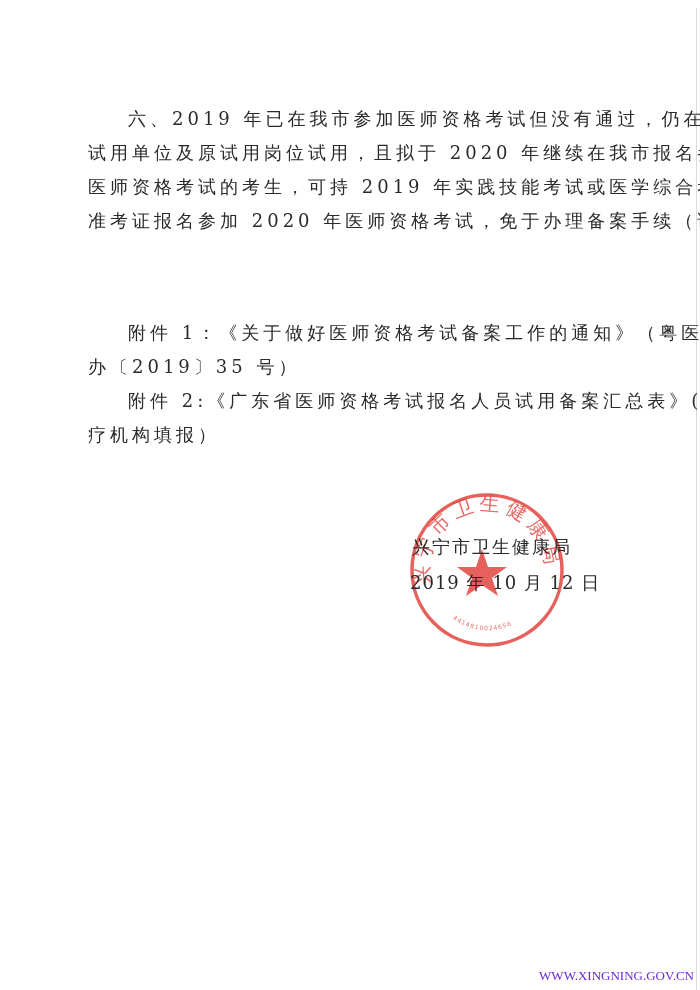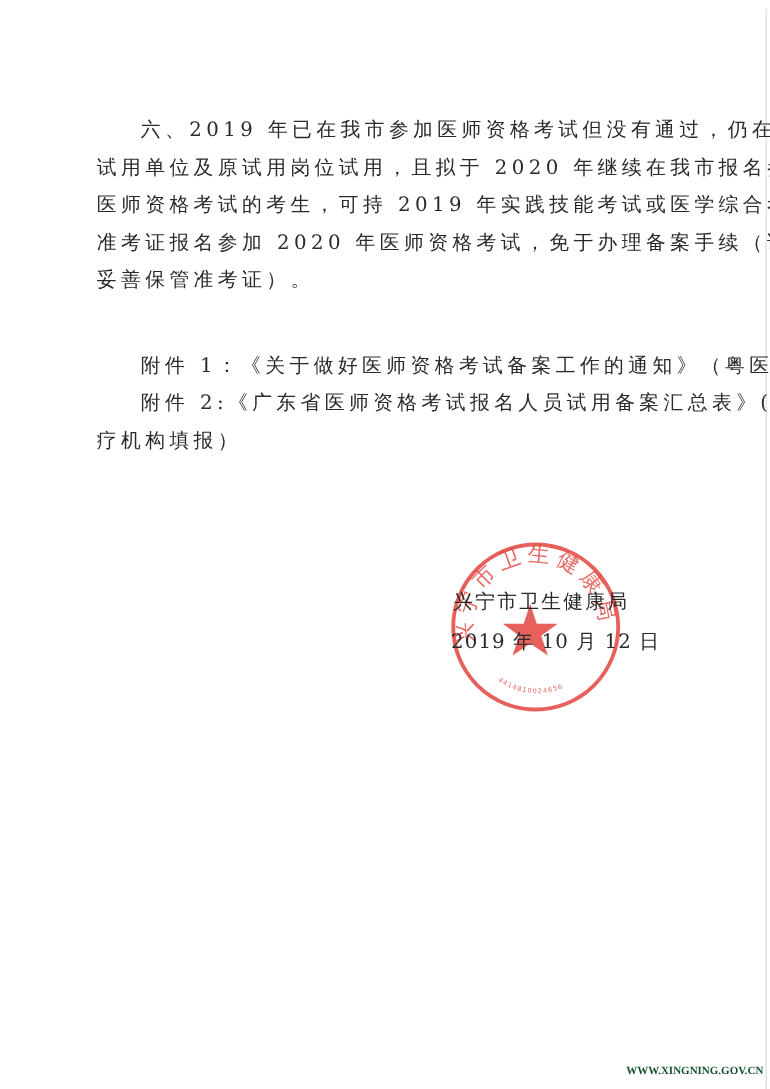--- a/index.html
+++ b/index.html
@@ -28,38 +28,38 @@
   }
   .sig {
     position: absolute; font-size: 18px; letter-spacing: 2px; white-space: nowrap;
     color: #2a2a2a;
   }
   #sig-org { left: 412px; top: 535px; }
   #sig-date { left: 410px; top: 571px; letter-spacing: 1px; text-align: right; }
   .footer {
     position: absolute; right: 6px; top: 968px;
     font-family: "Liberation Serif", "DejaVu Serif", serif;
-    font-weight: bold; font-size: 10px; color: #14532d; letter-spacing: 0px;
+    font-weight: normal; font-size: 13px; color: #6d28d9; letter-spacing: 0px;
   }
 </style>
 </head>
 <body>
 
 <div class="page-edge"></div>
 
 <div id="p1" class="para">
   <span class="line first">六、2019 年已在我市参加医师资格考试但没有通过，仍在原</span>
   <span class="line">试用单位及原试用岗位试用，且拟于 2020 年继续在我市报名参加</span>
   <span class="line">医师资格考试的考生，可持 2019 年实践技能考试或医学综合考试</span>
   <span class="line">准考证报名参加 2020 年医师资格考试，免于办理备案手续（请先</span>
-  <span class="line">妥善保管准考证）。</span>
 </div>
 
 <div id="att" class="para">
   <span class="line first">附件 1：《关于做好医师资格考试备案工作的通知》（粤医考</span>
+  <span class="line">办〔2019〕35 号）</span>
   <span class="line first">附件 2:《广东省医师资格考试报名人员试用备案汇总表》(医</span>
   <span class="line">疗机构填报）</span>
 </div>
 
 <div class="stamp">
   <svg width="158" height="158" viewBox="0 0 158 158">
     <defs>
       <path id="arc-top" d="M 24 96 A 58 58 0 1 1 134 96"></path>
       <path id="arc-bottom" d="M 40 124 A 60 60 0 0 0 122 122"></path>
     </defs>

